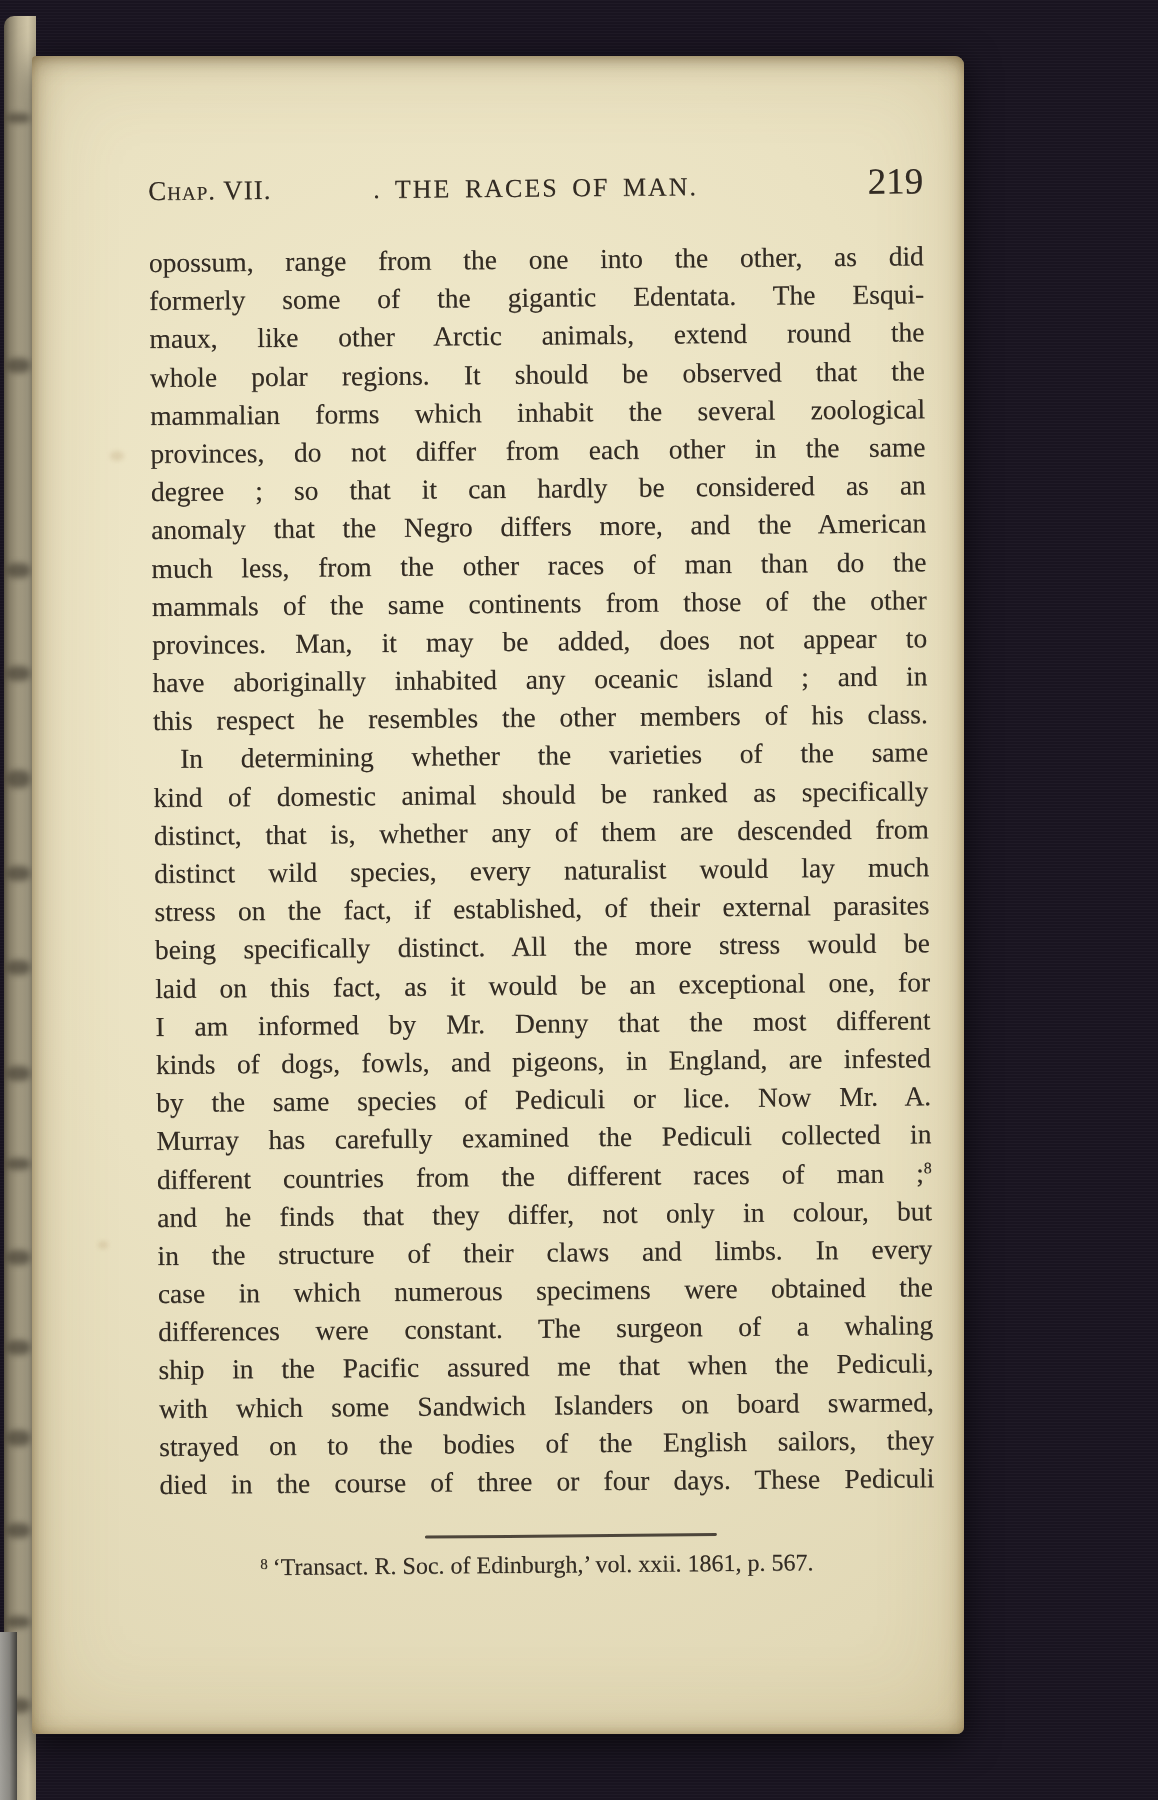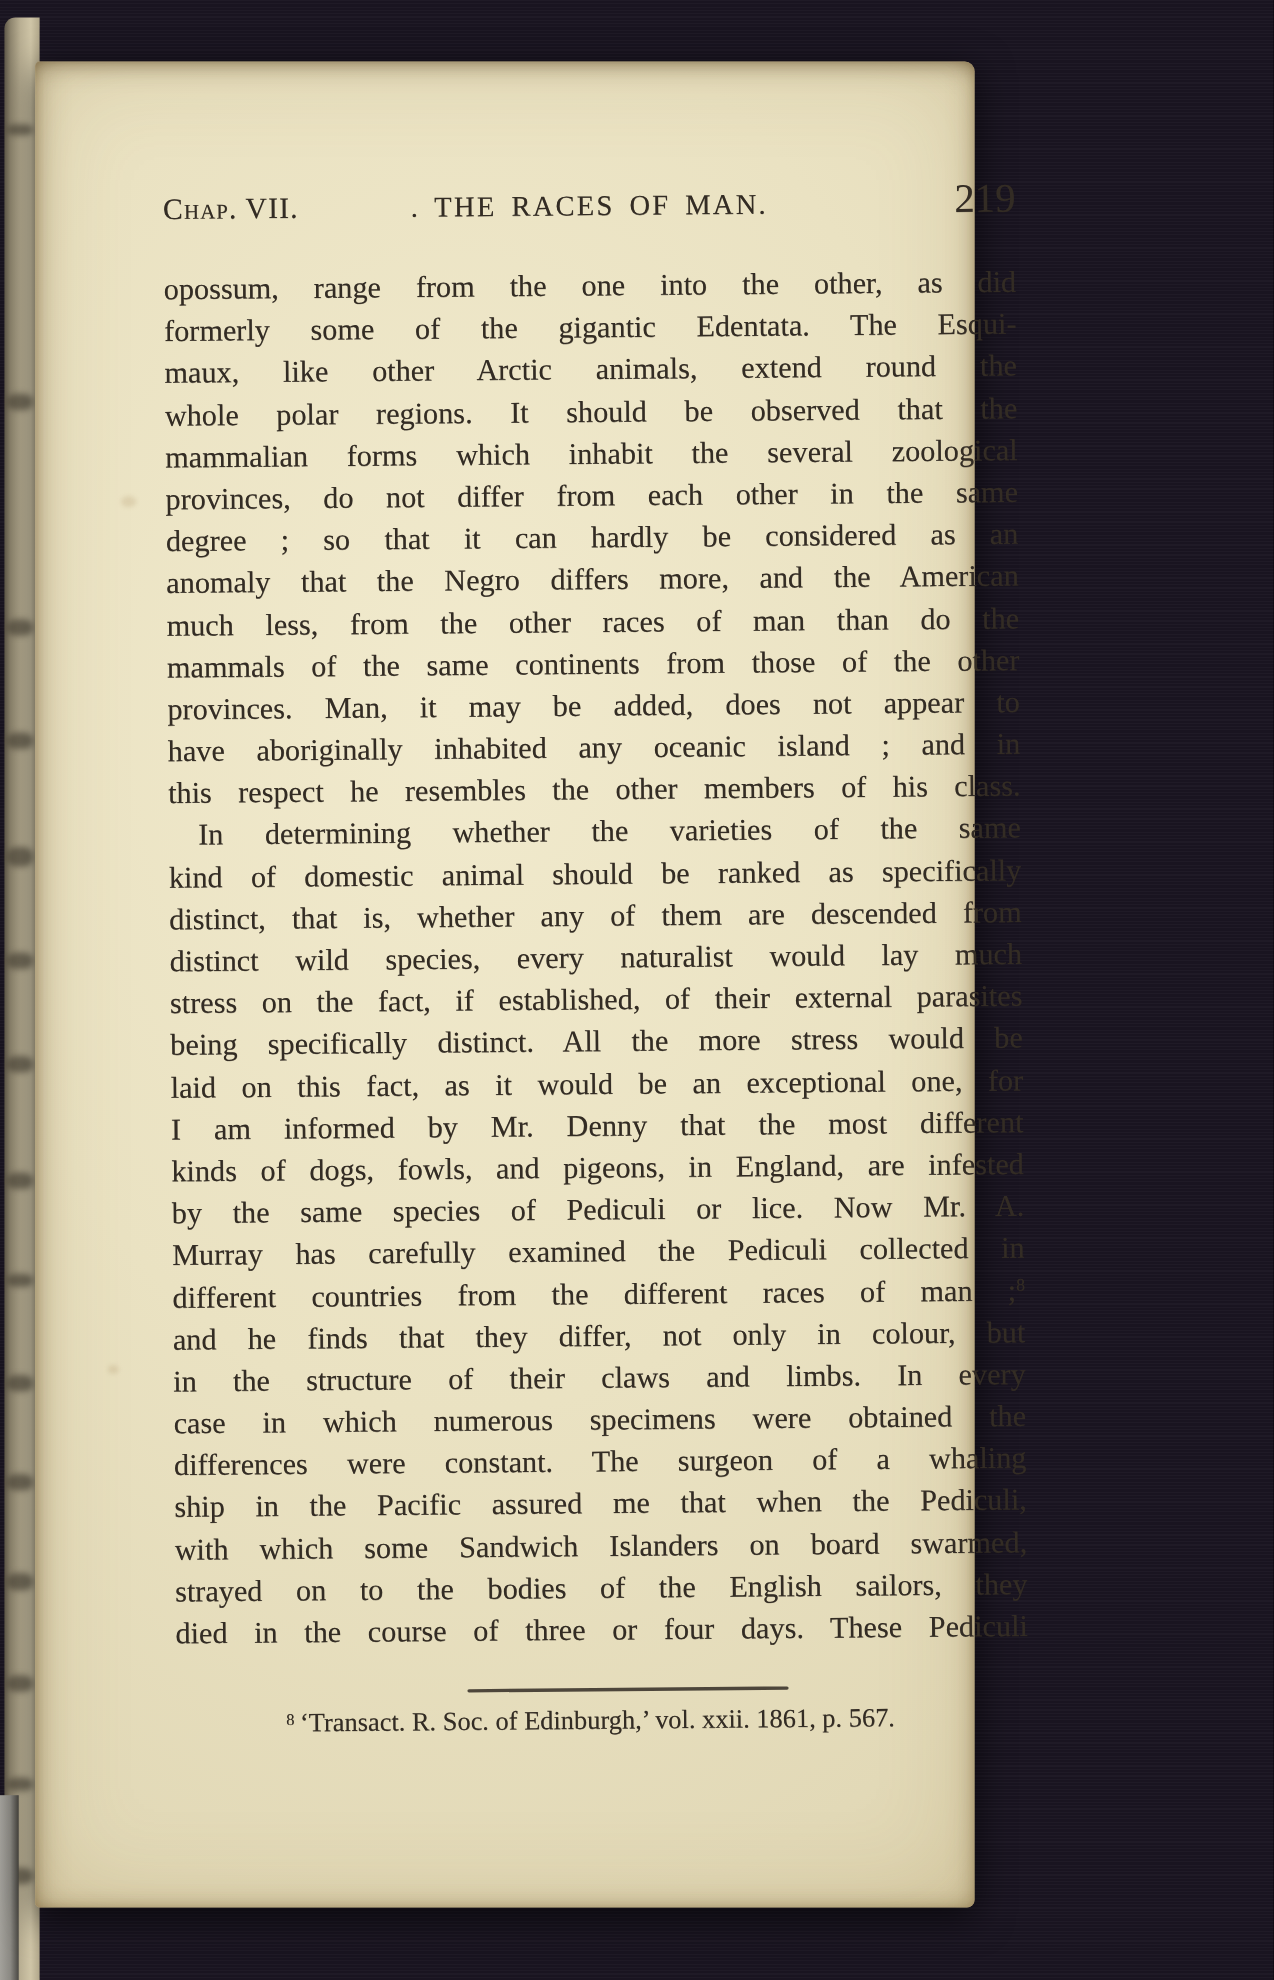--- a/index.html
+++ b/index.html
@@ -32,21 +32,21 @@
     background:rgba(58,52,42,0.55);
     filter:blur(3px);
     border-radius:40%;
   }
   .cover-edge{
     position:absolute;left:0;top:1632px;width:17px;height:168px;
     background:linear-gradient(90deg,#a3a19b 0%,#8b8983 55%,#4a4843 100%);
   }
   
   .page{
-    position:absolute;left:32px;top:56px;width:854px;height:1678px;
+    position:absolute;left:32px;top:56px;width:932px;height:1678px;
     background:
       radial-gradient(ellipse 120% 85% at 45% 35%, var(--paper-hi) 0%, var(--paper) 45%, #e2d9b7 78%, var(--paper-edge) 100%);
     border-radius:4px 9px 7px 4px;
     box-shadow:
       0 8px 34px rgba(0,0,0,0.65),
       inset 0 14px 24px -14px rgba(72,52,24,0.55),
       inset 18px 0 30px -18px rgba(95,72,35,0.45),
       inset -10px -8px 26px -12px rgba(110,85,40,0.4),
       inset 0 0 90px rgba(133,103,48,0.2),
       inset 0 0 8px rgba(133,103,48,0.28);

